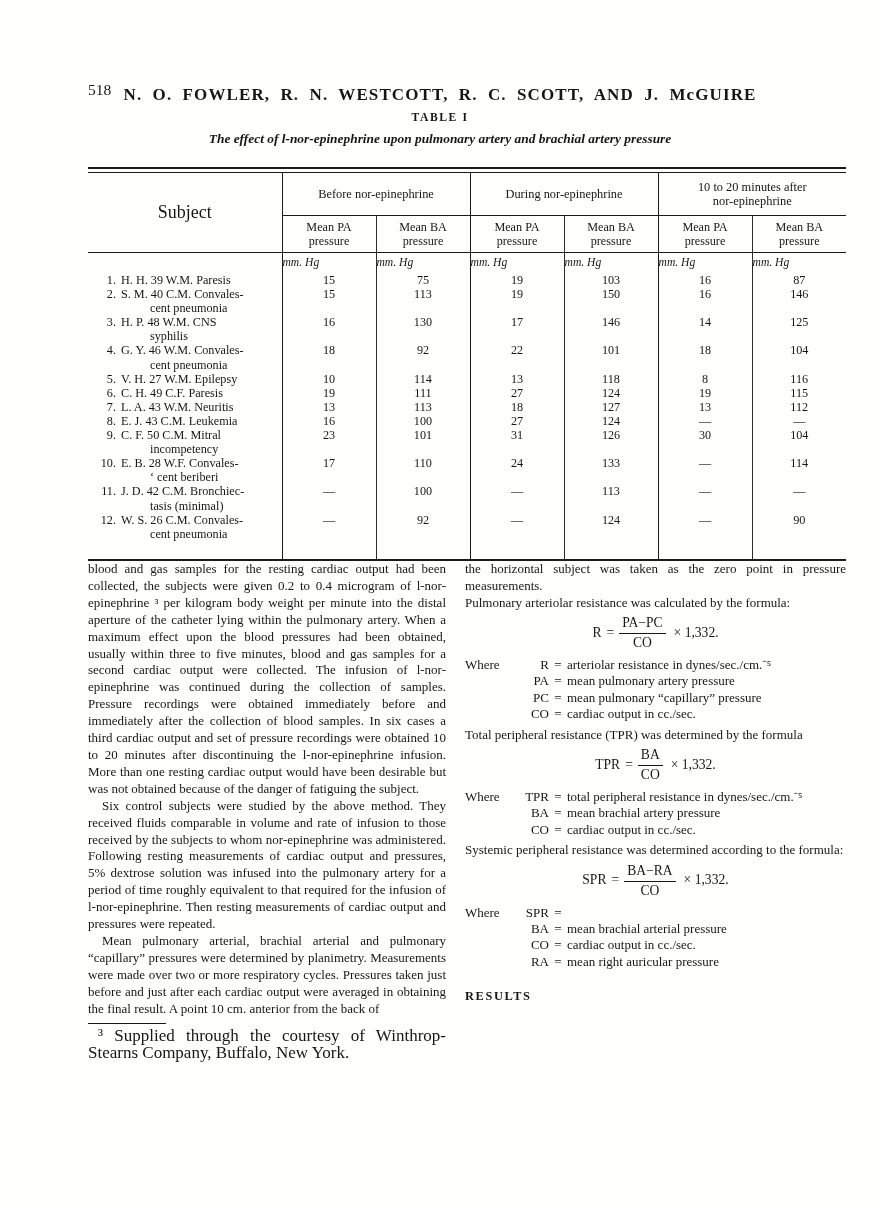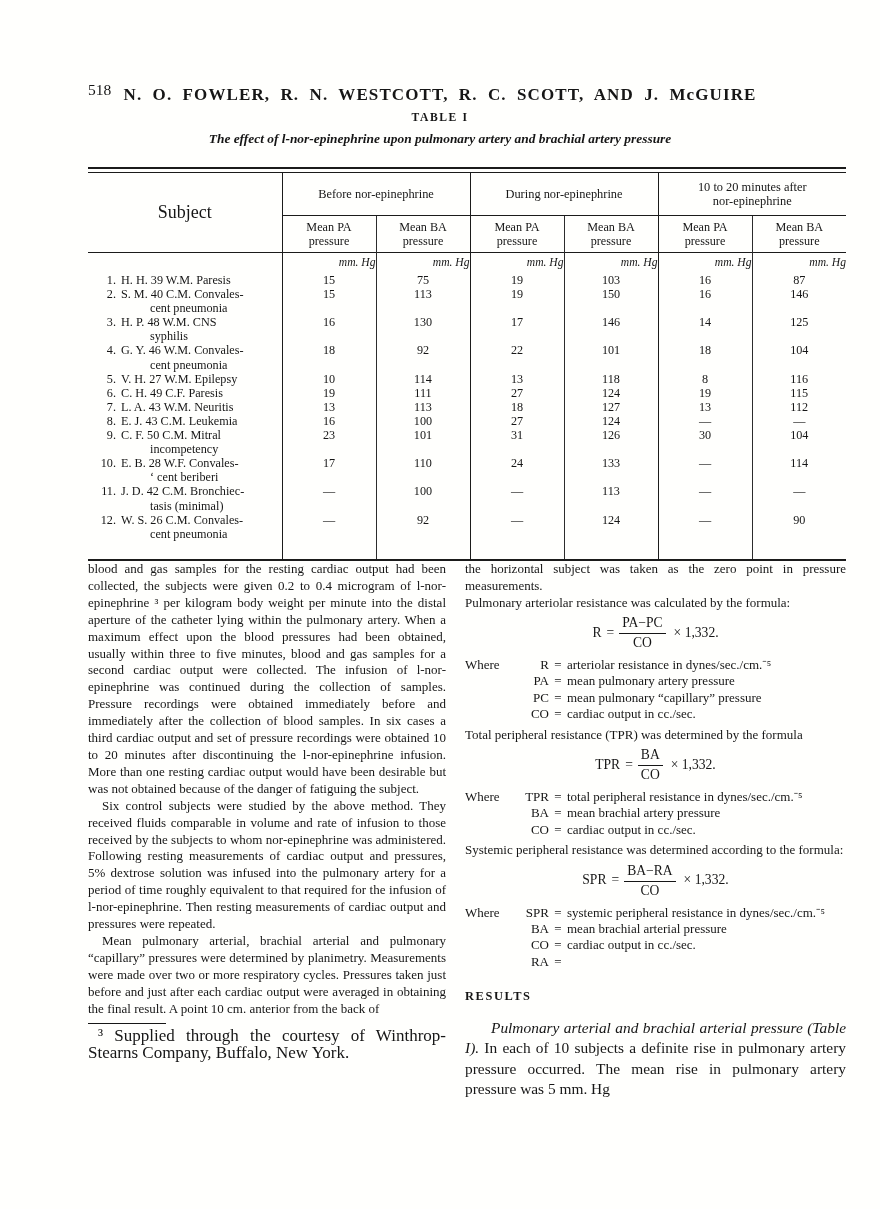--- a/index.html
+++ b/index.html
@@ -22,22 +22,22 @@
   .rule-top{height:3px;border-top:2px solid #1b1b1b;border-bottom:1px solid #1b1b1b;}
   table{width:100%;border-collapse:collapse;table-layout:fixed;
         font-size:12.2px;line-height:14.1px;border-bottom:2px solid #1b1b1b;}
   th,td{font-weight:400;vertical-align:top;padding:0;}
   .vmj{border-left:1.4px solid #1b1b1b;}
   .vmn{border-left:1px solid #2c2c2c;}
   .group-cell{height:42px;vertical-align:middle;text-align:center;
               white-space:pre-line;border-bottom:1px solid #1b1b1b;font-size:12.4px;}
   .subject-cell{vertical-align:middle;text-align:center;font-size:18px;}
   .subhead-row th{height:36px;text-align:center;vertical-align:middle;white-space:pre-line;}
-  .units-row td{border-top:1.8px solid #1b1b1b;text-align:right;font-style:italic;
-                height:17px;padding-top:3px;font-size:11.6px;padding-left:16px;}
+  .units-row td{border-top:1.8px solid #1b1b1b;text-align:left;font-style:italic;
+                height:17px;padding-top:3px;font-size:11.6px;}
   td.val{text-align:center;}
   td.subj{text-align:left;padding-left:4px;}
   .l1{display:flex;}
   .num{width:24px;text-align:right;margin-right:5px;flex:none;}
   .s1{flex:1;}
   .l2{margin-left:58px;}
   tr.last td{padding-bottom:18px;}
 
   
   .col-left{position:absolute;left:88px;top:561px;width:358px;
@@ -388,39 +388,38 @@
 
     <div class="formula">
       <span class="f-lhs">SPR</span><span class="f-eq">=</span><span class="frac"><span class="f-num">BA−RA</span><span class="f-den">CO</span></span><span class="f-mult">× 1,332.</span>
     </div>
 
     <div class="where">
       <div class="w-row">
           <span class="w-lead">Where</span>
           <span class="w-term">SPR</span>
           <span class="w-eq">=</span>
-          <span class="w-def">systemic peripheral resistance in dynes/sec./cm.⁻⁵</span>
         </div>
       <div class="w-row">
           <span class="w-lead"></span>
           <span class="w-term">BA</span>
           <span class="w-eq">=</span>
           <span class="w-def">mean brachial arterial pressure</span>
         </div>
       <div class="w-row">
           <span class="w-lead"></span>
           <span class="w-term">CO</span>
           <span class="w-eq">=</span>
           <span class="w-def">cardiac output in cc./sec.</span>
         </div>
       <div class="w-row">
           <span class="w-lead"></span>
           <span class="w-term">RA</span>
           <span class="w-eq">=</span>
+          <span class="w-def">mean right auricular pressure</span>
         </div>
     </div>
 
     <div class="results-heading">RESULTS</div>
 
-    <p class="results-para"><span class="results-lead">Pulmonary arterial and brachial arterial pressure (Table I).</span> <span>In each of 10 subjects a definite rise in pulmonary artery pressure occurred.  The mean rise in pulmonary artery pressure was 5 mm. Hg</span></p>
   </div>
 
 </div>
 
 </body></html>

